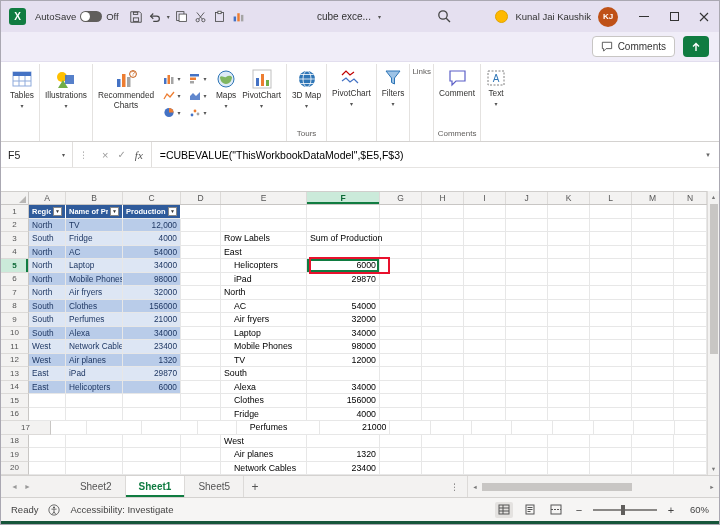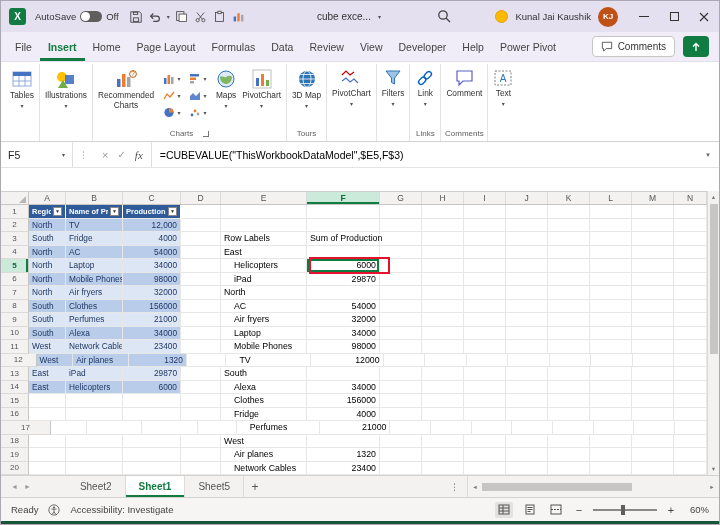--- a/index.html
+++ b/index.html
@@ -186,33 +186,20 @@
         <div class="winbtn">
           <svg width="10" height="10" viewBox="0 0 10 10">
               <path d="M1 1l8 8M9 1L1 9" stroke="#333" stroke-width="1.1"></path>
             </svg>
         </div>
       </div>
     </div>
   </div>
 
   <div class="menubar">
-    <div class="menu-items" id="menu-items">
-        <div class="mitem">File</div>
-        <div class="mitem active">Insert</div>
-        <div class="mitem">Home</div>
-        <div class="mitem">Page Layout</div>
-        <div class="mitem">Formulas</div>
-        <div class="mitem">Data</div>
-        <div class="mitem">Review</div>
-        <div class="mitem">View</div>
-        <div class="mitem">Developer</div>
-        <div class="mitem">Help</div>
-        <div class="mitem">Power Pivot</div>
-      </div>
     <div class="comments-btn">
       <svg width="12" height="11" viewBox="0 0 14 13">
           <path d="M1.5 1.5h11v7.5H6l-3 3v-3H1.5z" fill="none" stroke="#444"></path>
         </svg>
       <span>Comments</span>
     </div>
     <div class="share-btn">
       <svg width="12" height="12" viewBox="0 0 12 12">
           <path d="M6 10V3M3 5.5L6 2.5l3 3" stroke="#fff" stroke-width="1.4" fill="none"></path>
         </svg>
@@ -317,24 +304,20 @@
           <svg width="20" height="20" viewBox="0 0 20 20">
               <rect x="1" y="1" width="18" height="18" fill="#fff" stroke="#BFBFBF"></rect>
               <rect x="4" y="9" width="3" height="8" fill="#4472C4"></rect>
               <rect x="9" y="5" width="3" height="12" fill="#ED7D31"></rect>
               <rect x="14" y="11" width="3" height="6" fill="#70AD47"></rect>
             </svg>
           <span class="lbl">PivotChart</span>
           <span class="rcaret">▾</span>
         </div>
       </div>
-      <div class="rgroup-label">
-        <span>Charts</span>
-        <span class="launcher"></span>
-      </div>
     </div>
     <div class="rgroup">
       <div class="rgroup-body">
         <div class="rbtn">
           <svg width="20" height="20" viewBox="0 0 20 20">
               <circle cx="10" cy="10" r="8" fill="#2E75B6"></circle>
               <ellipse cx="10" cy="10" rx="4" ry="8" fill="none" stroke="#fff" stroke-width="0.8"></ellipse>
               <path d="M2 10h16M3.5 5.5h13M3.5 14.5h13" stroke="#fff" stroke-width="0.8" fill="none"></path>
             </svg>
           <span class="lbl">3D Map</span>
@@ -364,32 +347,20 @@
           <svg width="18" height="18" viewBox="0 0 18 18">
               <polygon points="2,2 16,2 10.5,9 10.5,15 7.5,13.5 7.5,9" fill="#9DC3E6" stroke="#2E75B6"></polygon>
             </svg>
           <span class="lbl">Filters</span>
           <span class="rcaret">▾</span>
         </div>
       </div>
       <div class="rgroup-label"></div>
     </div>
     <div class="rgroup">
-      <div class="rgroup-body">
-        <div class="rbtn">
-          <svg width="20" height="18" viewBox="0 0 20 18">
-              <g transform="rotate(-45 10 9)" fill="none" stroke="#0563C1" stroke-width="1.4">
-                <rect x="2" y="6.5" width="8" height="5" rx="2.5"></rect>
-                <rect x="10" y="6.5" width="8" height="5" rx="2.5"></rect>
-              </g>
-            </svg>
-          <span class="lbl">Link</span>
-          <span class="rcaret">▾</span>
-        </div>
-      </div>
       <div class="rgroup-label">
         <span>Links</span>
       </div>
     </div>
     <div class="rgroup">
       <div class="rgroup-body">
         <div class="rbtn">
           <svg width="19" height="18" viewBox="0 0 19 18">
               <path d="M2 2h15v10H8l-4 4v-4H2z" fill="#fff" stroke="#5B5FC7" stroke-width="1.2"></path>
             </svg>
@@ -643,21 +614,21 @@
             <div class="cell" style="width: 42px;"></div>
             <div class="cell" style="width: 42px;"></div>
             <div class="cell" style="width: 42px;"></div>
             <div class="cell" style="width: 42px;"></div>
             <div class="cell" style="width: 42px;"></div>
             <div class="cell" style="width: 42px;"></div>
             <div class="cell" style="width: 42px;"></div>
             <div class="cell" style="width: 33px;"></div>
           </div>
           <div class="grow">
-            <div class="rowh" style="width: 36px;">12</div>
+            <div class="rowh" style="width: 28px;">12</div>
             <div class="cell band-a" style="width: 37px;">West</div>
             <div class="cell band-a" style="width: 57px;">Air planes</div>
             <div class="cell band-a num" style="width: 58px;">1320</div>
             <div class="cell" style="width: 40px;"></div>
             <div class="cell plbl" style="width: 86px; padding-left: 13px;">TV</div>
             <div class="cell num" style="width: 73px;">12000</div>
             <div class="cell" style="width: 42px;"></div>
             <div class="cell" style="width: 42px;"></div>
             <div class="cell" style="width: 42px;"></div>
             <div class="cell" style="width: 42px;"></div>

